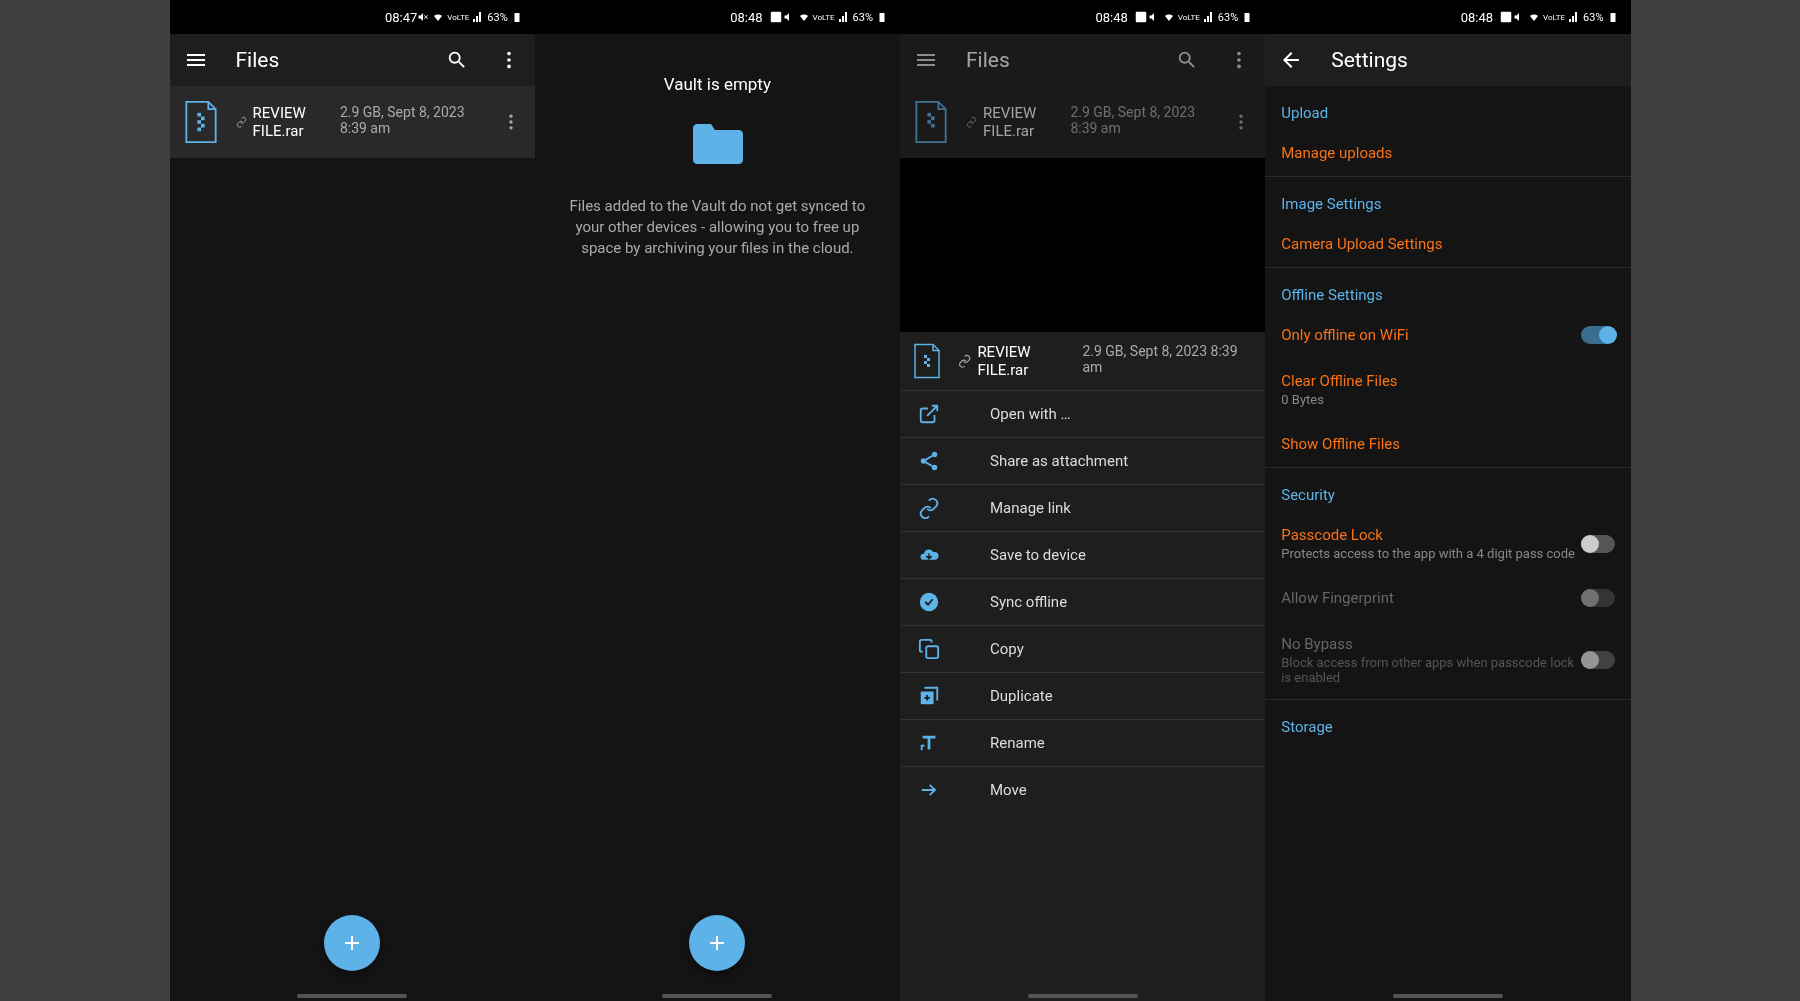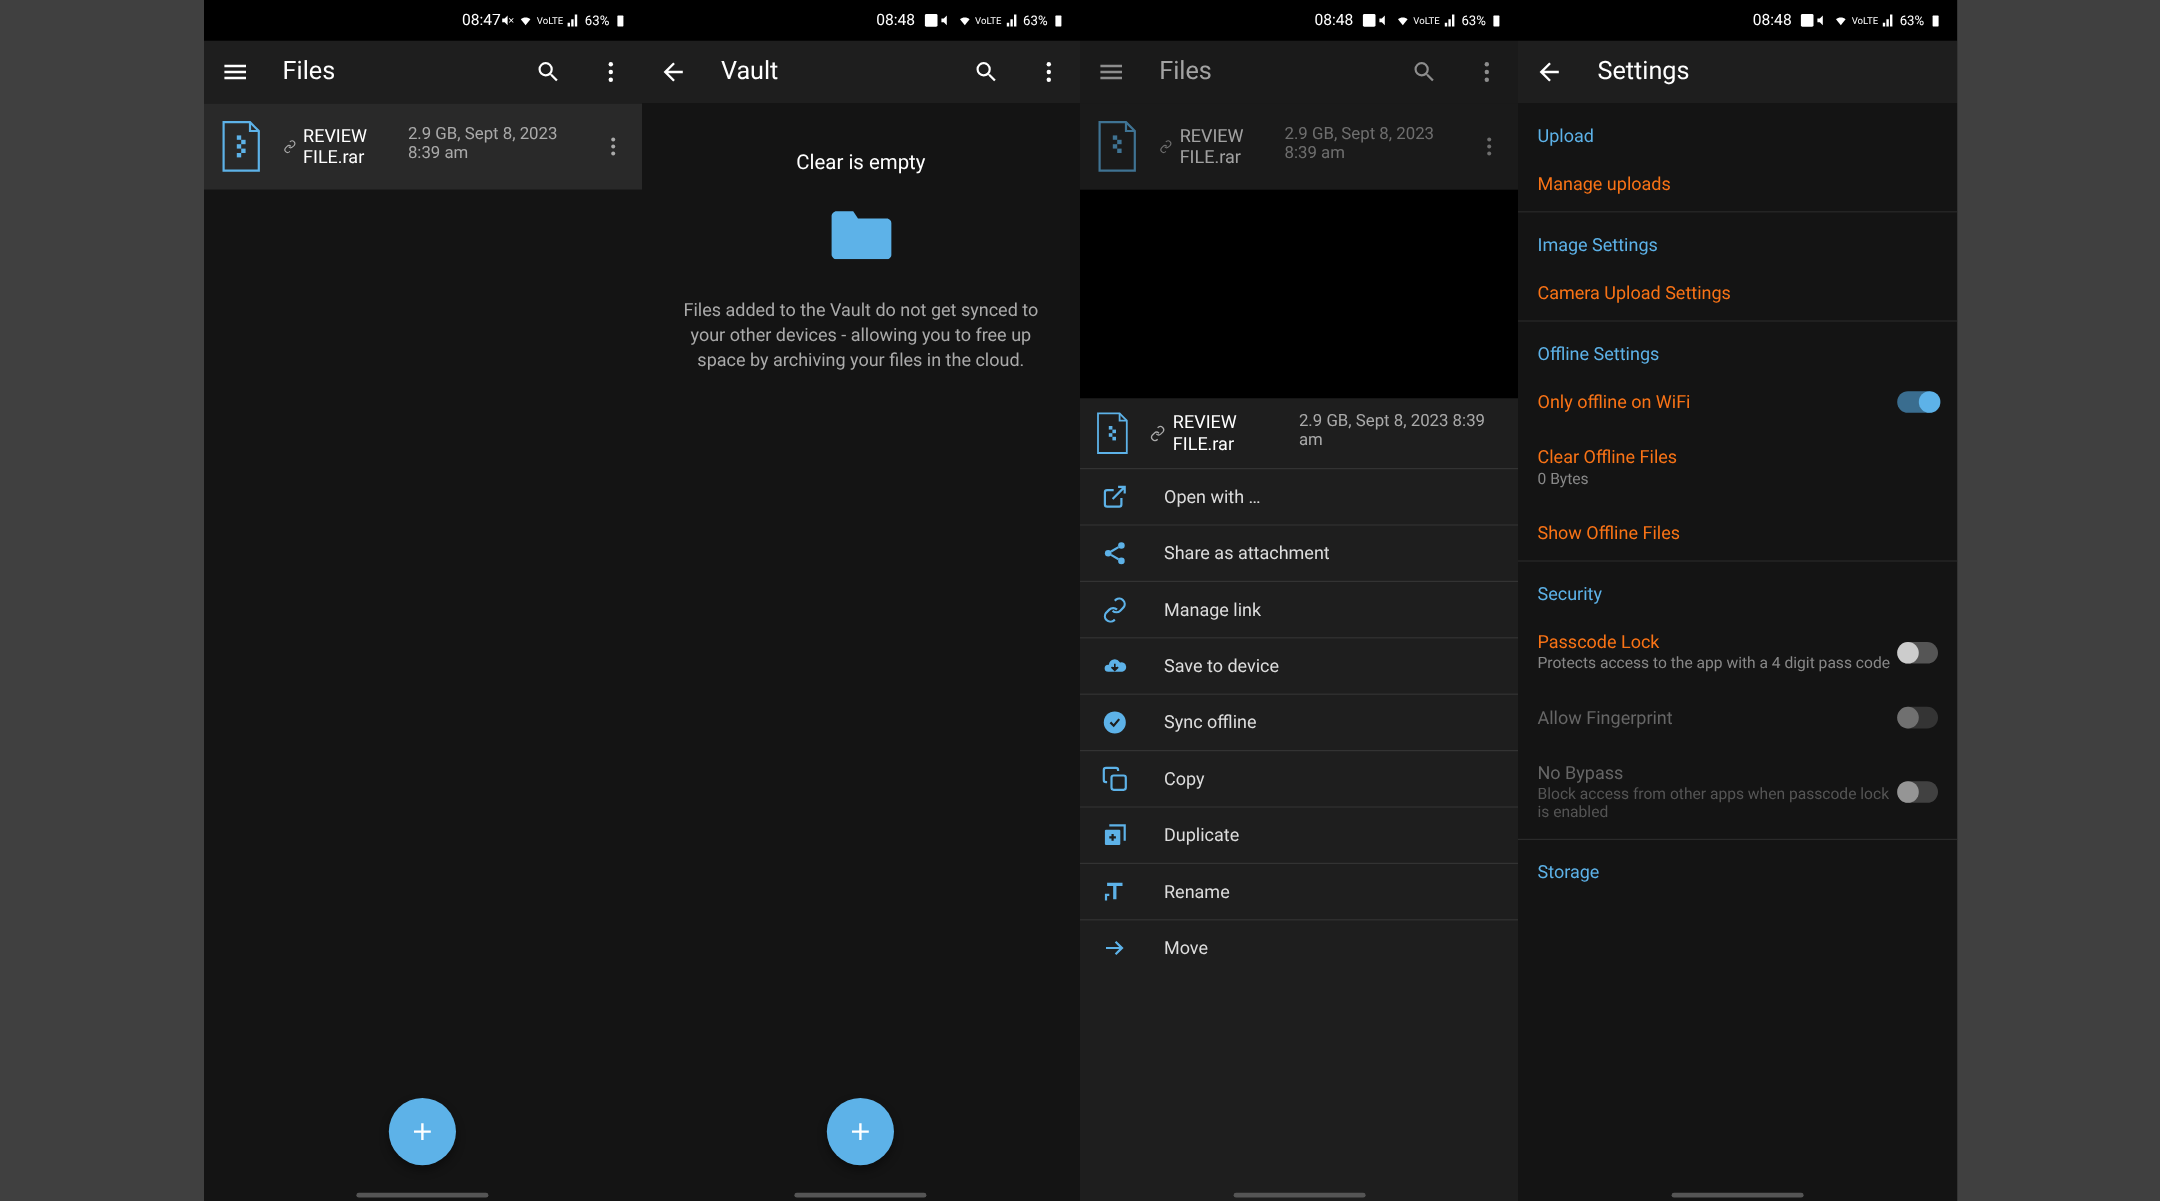--- a/index.html
+++ b/index.html
@@ -22,21 +22,21 @@
 .link-icon { width: 14px; height: 14px; }
 .more-vert { color: #aaa; }
 .vault-empty { text-align: center; padding: 40px 20px; }
 .vault-empty-title { color: #fff; font-size: 17px; margin-bottom: 28px; }
 .folder-icon { width: 52px; height: 42px; margin: 0 auto 28px; }
 .vault-desc { color: #aaa; font-size: 15px; line-height: 1.4; padding: 0 10px; }
 .fab { position: absolute; bottom: 30px; left: 50%; transform: translateX(-50%); width: 56px; height: 56px; border-radius: 50%; background: #5db2e8; display: flex; align-items: center; justify-content: center; box-shadow: 0 4px 8px rgba(0,0,0,0.4); }
 .dark-area { background: #000; height: 174px; }
 .menu-item { display: flex; align-items: center; padding: 12px 18px; gap: 30px; border-top: 1px solid #333; }
 .menu-item-icon { width: 22px; height: 22px; display: flex; align-items: center; justify-content: center; }
-.menu-item-label { color: #ddd; font-size: 15px; }
+.menu-item-label { color: #ddd; font-size: 15px; margin-left: 20px; }
 .settings-section-title { color: #5db2e8; font-size: 15px; padding: 18px 16px 8px; }
 .settings-item { padding: 14px 16px; display: flex; align-items: center; justify-content: space-between; }
 .settings-item-content { flex: 1; }
 .settings-item-label { color: #f97316; font-size: 15px; }
 .settings-item-desc { color: #888; font-size: 13px; margin-top: 2px; }
 .settings-item.disabled .settings-item-label { color: #666; }
 .settings-item.disabled .settings-item-desc { color: #555; }
 .settings-divider { border-bottom: 1px solid #2a2a2a; }
 .toggle { width: 34px; height: 18px; border-radius: 9px; background: #555; position: relative; }
 .toggle::after { content: ''; position: absolute; width: 18px; height: 18px; border-radius: 50%; background: #ccc; top: 0; left: 0; }
@@ -149,43 +149,23 @@
       <span style="font-size:8px">VoLTE</span>
       <svg class="status-icon" viewBox="0 0 24 24" fill="#fff">
             <path d="M2 22h4v-6H2v6zm6 0h4V10H8v12zm6 0h4V2h-4v20z"></path>
           </svg>
       <span>63%</span>
       <svg class="status-icon" viewBox="0 0 24 24" fill="#fff">
             <rect x="7" y="4" width="10" height="18" rx="1"></rect>
           </svg>
     </div>
   </div>
-  <div class="app-bar">
-    <div class="icon-btn">
-      <svg viewBox="0 0 24 24" fill="#fff" width="24" height="24">
-            <path d="M20 11H7.83l5.59-5.59L12 4l-8 8 8 8 1.41-1.41L7.83 13H20v-2z"></path>
-          </svg>
-    </div>
-    <div class="app-bar-title">Vault</div>
-    <div class="icon-btn">
-      <svg viewBox="0 0 24 24" fill="#fff" width="22" height="22">
-            <path d="M15.5 14h-.79l-.28-.27A6.471 6.471 0 0016 9.5 6.5 6.5 0 109.5 16c1.61 0 3.09-.59 4.23-1.57l.27.28v.79l5 4.99L20.49 19l-4.99-5zm-6 0C7.01 14 5 11.99 5 9.5S7.01 5 9.5 5 14 7.01 14 9.5 11.99 14 9.5 14z"></path>
-          </svg>
-    </div>
-    <div class="icon-btn">
-      <svg viewBox="0 0 24 24" fill="#fff" width="22" height="22">
-            <circle cx="12" cy="5" r="2"></circle>
-            <circle cx="12" cy="12" r="2"></circle>
-            <circle cx="12" cy="19" r="2"></circle>
-          </svg>
-    </div>
-  </div>
   <div class="body-area">
     <div class="vault-empty">
-      <div class="vault-empty-title">Clear is empty</div>
+      <div class="vault-empty-title">Vault is empty</div>
       <svg class="folder-icon" viewBox="0 0 52 42">
         <path d="M2 6c0-2 2-4 4-4h14l4 6h24c2 0 4 2 4 4v26c0 2-2 4-4 4H6c-2 0-4-2-4-4V6z" fill="#5db2e8"></path>
       </svg>
       <div class="vault-desc">Files added to the Vault do not get synced to your other devices - allowing you to free up space by archiving your files in the cloud.</div>
     </div>
     <div class="fab">
       <svg viewBox="0 0 24 24" fill="#fff" width="24" height="24">
             <path d="M19 13h-6v6h-2v-6H5v-2h6V5h2v6h6v2z"></path>
           </svg>
     </div>

